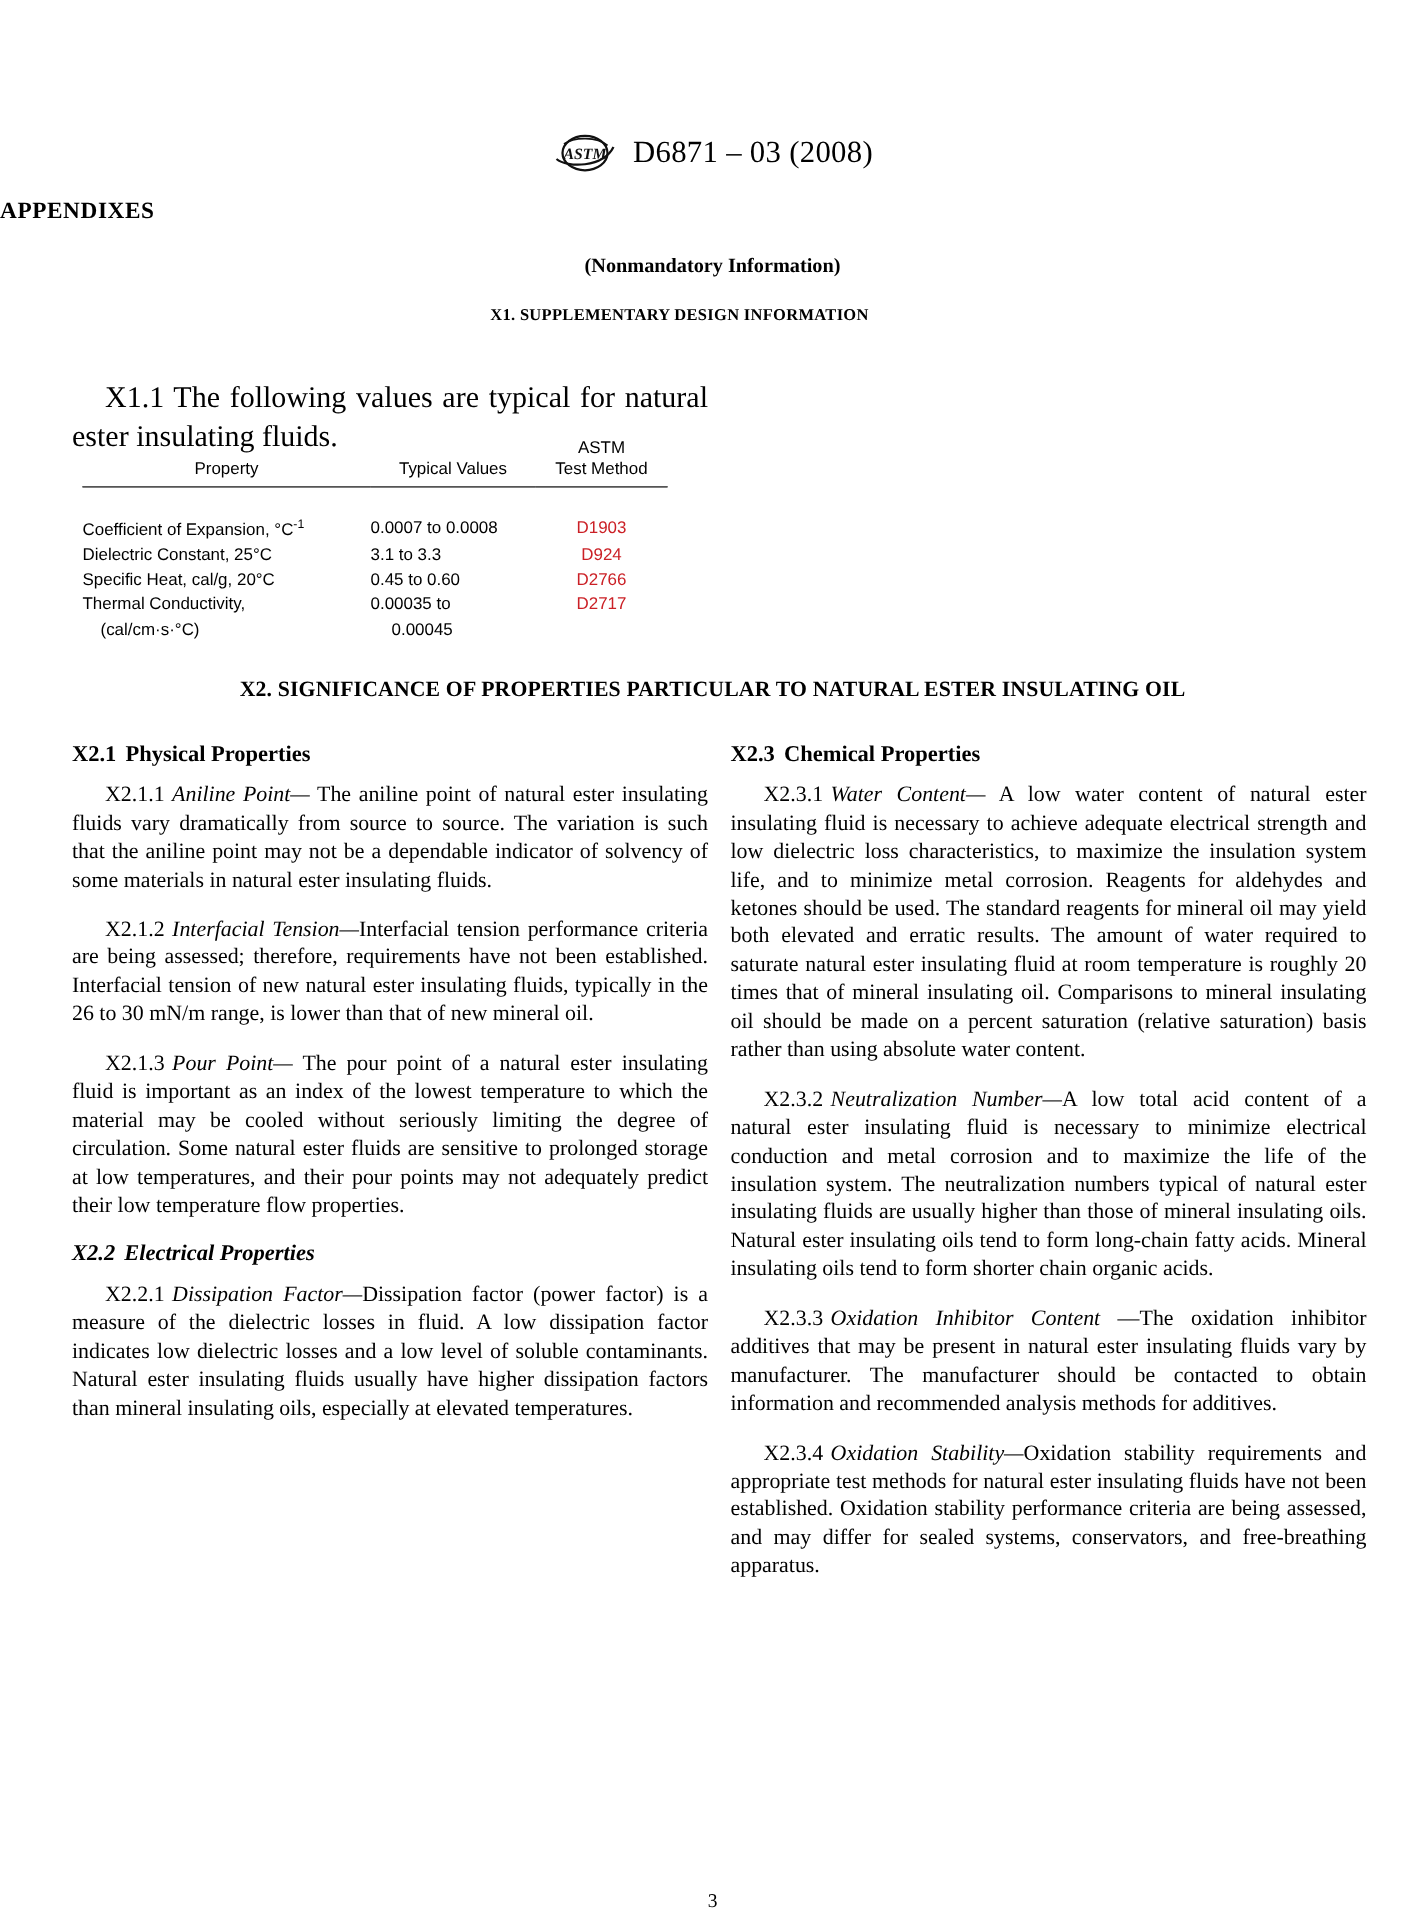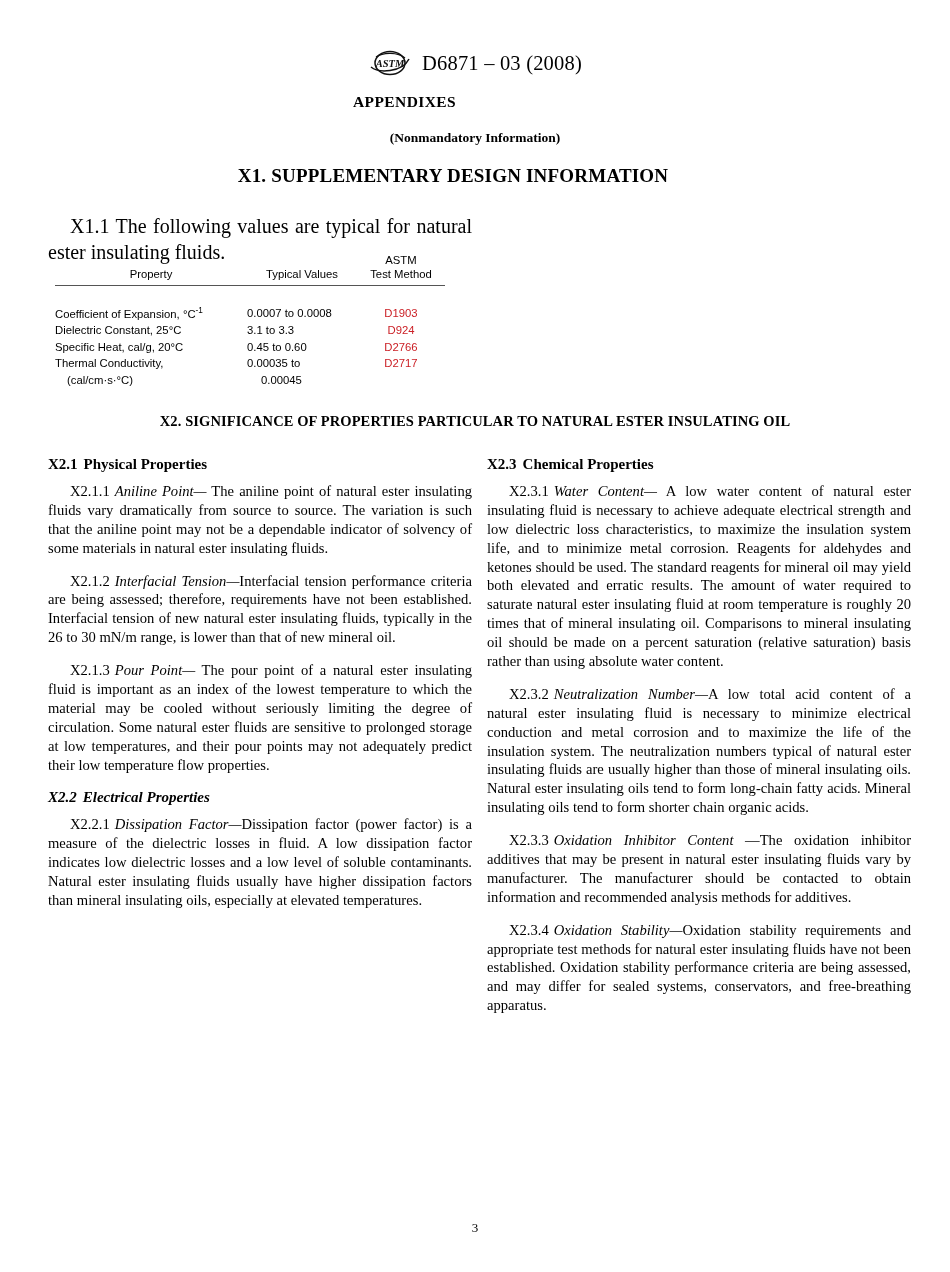--- a/index.html
+++ b/index.html
@@ -11,20 +11,21 @@
     width: 950px;
     height: 1272px;
     position: relative;
     font-family: "Liberation Serif", "DejaVu Serif", serif;
     color: #000000;
     overflow: hidden;
   }
   .page {
     position: absolute;
     inset: 0;
+    margin-top: 39px;
   }
 
   
   .doc-header {
     position: absolute;
     top: 50px;
     left: 0;
     width: 950px;
     text-align: center;
   }
@@ -45,42 +46,41 @@
     font-size: 20.5px;
     letter-spacing: 0.2px;
     white-space: nowrap;
   }
 
   .appendixes-title {
     position: absolute;
     top: 93px;
     left: 0;
     width: 809px;
-    text-align: center;
     font-weight: bold;
     font-size: 15.5px;
     letter-spacing: 0.4px;
   }
   .nonmandatory {
     position: absolute;
     top: 130px;
     left: 0;
     width: 950px;
     text-align: center;
     font-weight: bold;
     font-size: 13.5px;
   }
   .x1-title {
     position: absolute;
     top: 165px;
     left: 0;
     width: 906px;
     text-align: center;
     font-weight: bold;
-    font-size: 19px;
+    font-size: 11px;
     letter-spacing: 0.2px;
   }
 
   
   .x1-intro {
     position: absolute;
     top: 213px;
     left: 48px;
     width: 424px;
     font-size: 20px;

